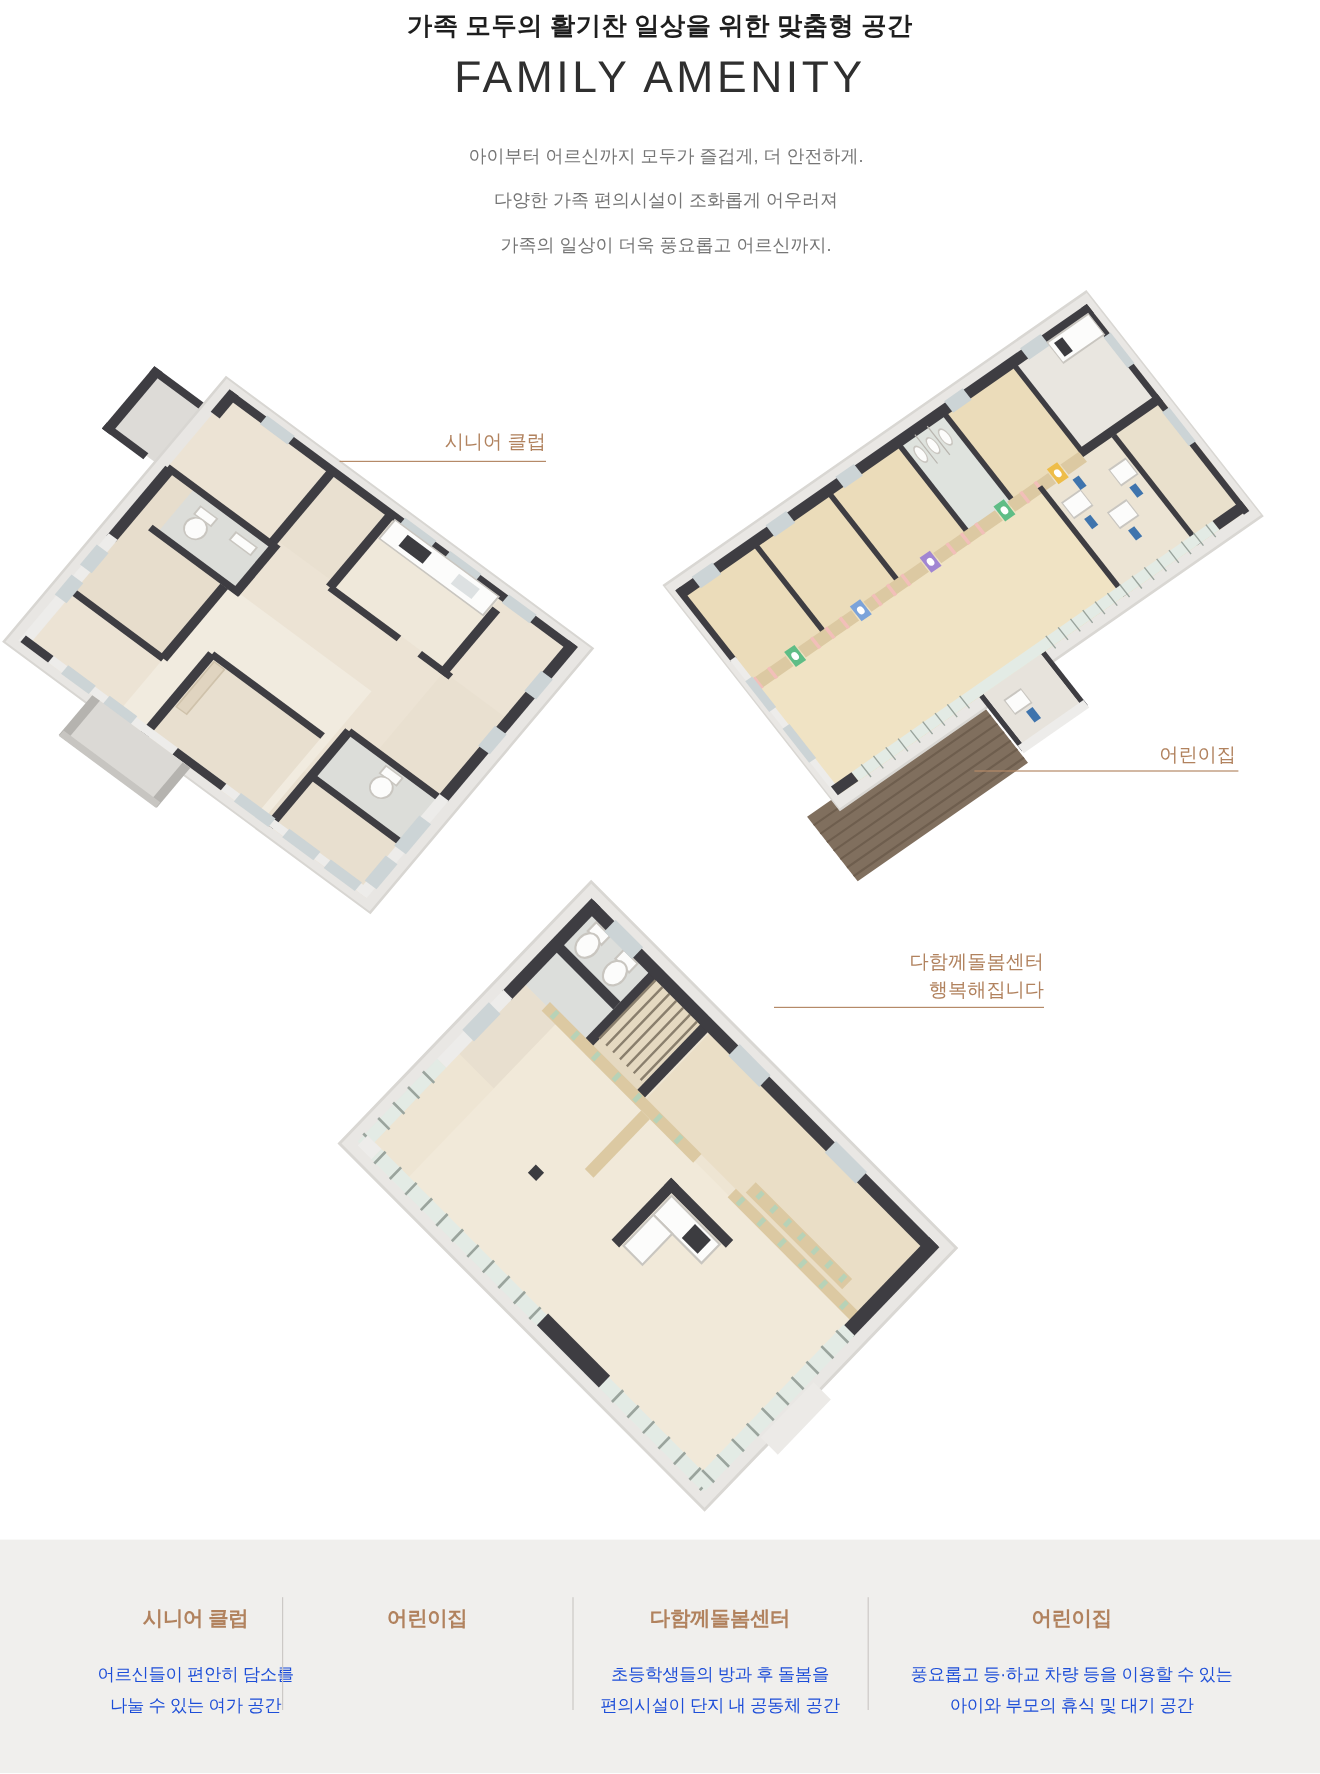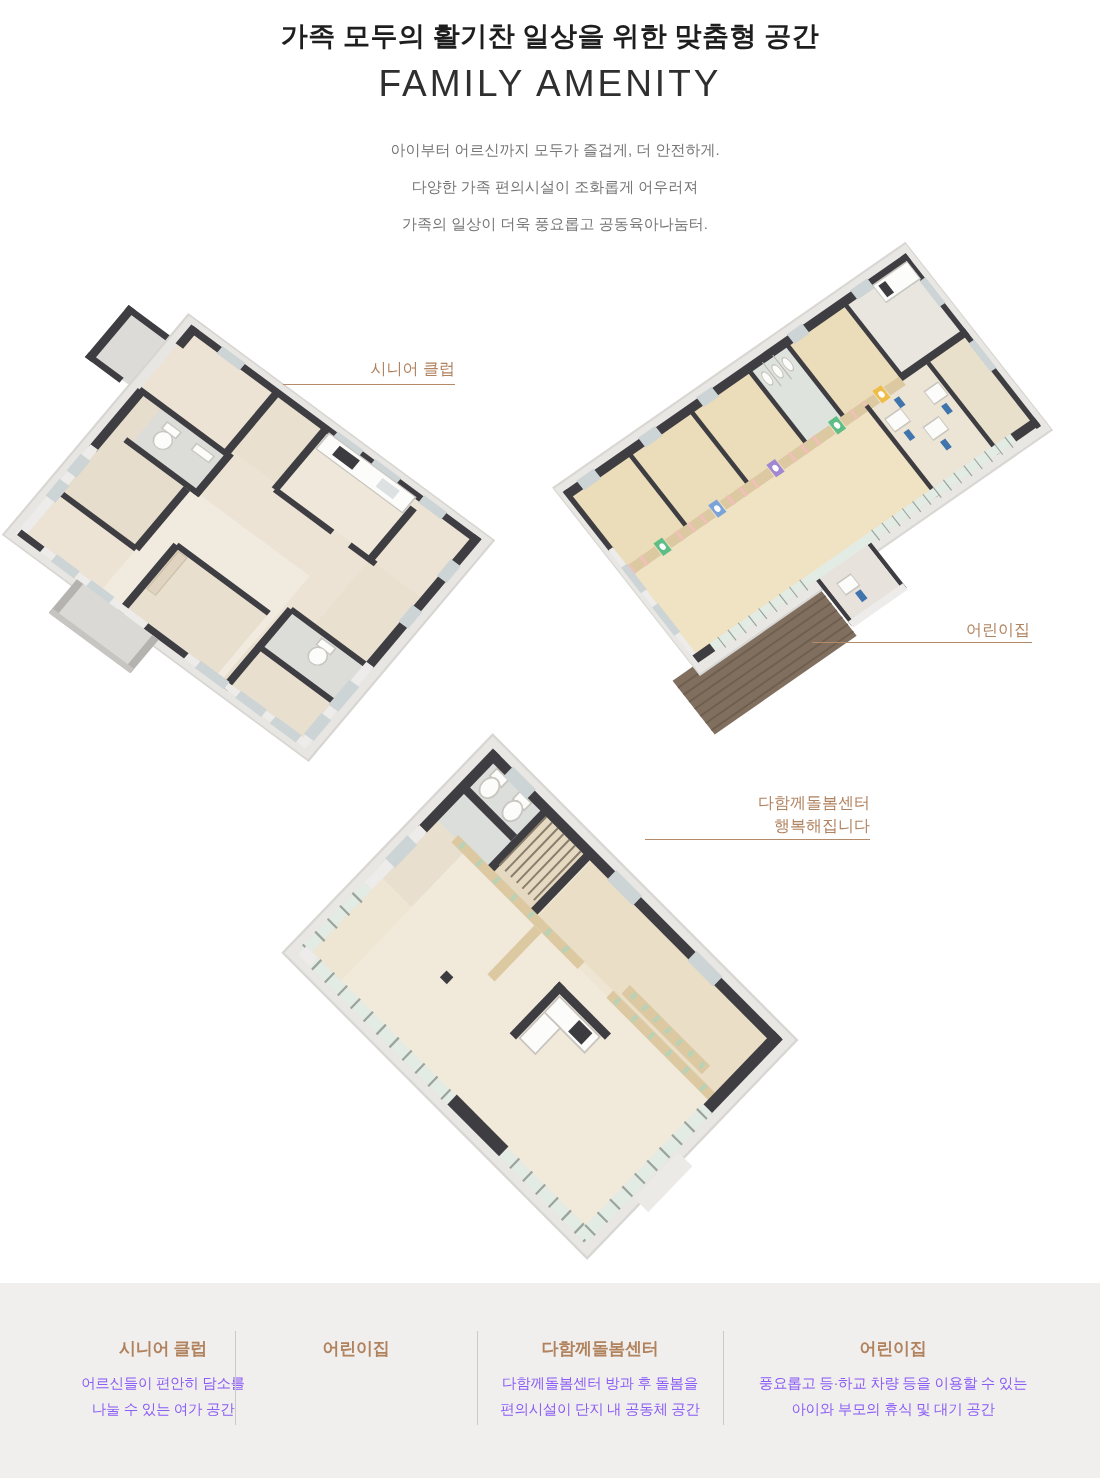--- a/index.html
+++ b/index.html
@@ -1,33 +1,33 @@
 <!DOCTYPE html>
 <html><head>
 <meta charset="utf-8">
 <style>
   html,body{margin:0;padding:0;background:#ffffff;}
   .page{position:relative;width:1100px;height:1478px;background:#ffffff;overflow:hidden;
         font-family:"Liberation Sans","DejaVu Sans",sans-serif;}
   
   .hdr{position:absolute;top:0;left:0;width:1100px;text-align:center;}
-  .eyebrow{margin-top:18px;font-family:"Liberation Serif","DejaVu Serif",serif;
-           font-size:27px;font-weight:700;color:#1e1e1e;letter-spacing:.5px;}
+  .eyebrow{margin-top:7px;font-family:"Liberation Serif","DejaVu Serif",serif;
+           font-size:21px;font-weight:700;color:#1e1e1e;letter-spacing:.5px;}
   .title{margin-top:9px;font-size:37px;font-weight:400;color:#2f2f2f;letter-spacing:3px;}
   .desc{margin-top:26px;font-size:15px;color:#757575;line-height:37px;padding-left:10px;}
   
   .plans{position:absolute;top:0;left:0;width:1100px;height:1290px;}
   .plans svg{position:absolute;top:0;left:0;}
   .callout{position:absolute;color:#b1825e;font-size:16px;line-height:23px;text-align:right;}
   .cline{position:absolute;height:1px;background:#b58a68;}
   
   .footer{position:absolute;top:1283px;left:0;width:1100px;height:195px;background:#f0efed;}
   .fcol{position:absolute;top:0;height:100%;text-align:center;}
   .fcol .ftitle{margin-top:56px;font-size:17px;font-weight:700;color:#b1825e;line-height:20px;letter-spacing:-.3px;}
-  .fcol .fdesc{margin-top:11px;font-size:14.5px;color:#8b5cf6;line-height:26px;letter-spacing:-.3px;}
+  .fcol .fdesc{margin-top:24px;font-size:14.5px;color:#1d4ed8;line-height:26px;letter-spacing:-.3px;}
   .fdiv{position:absolute;top:48px;width:1px;height:94px;background:#ccc9c6;}
   
   .c{fill:#3e3d42;}          
   .p{fill:#edecea;}          
   .w{fill:#ccd4d6;}          
   .wd{fill:#dcc9a2;}         
   .gl{fill:#e3ebe5;}         
   .mu{stroke:#9aa49d;stroke-width:.55;fill:none;}   
   .pl{stroke:#6e5e4e;stroke-width:.5;fill:none;}    
   .st{stroke:#b9b6b0;stroke-width:.5;fill:none;}    
@@ -42,21 +42,21 @@
 <body>
 
 <div class="page">
 
   <div class="hdr">
     <div class="eyebrow">가족 모두의 활기찬 일상을 위한 맞춤형 공간</div>
     <div class="title">FAMILY AMENITY</div>
     <div class="desc">
       <div>아이부터 어르신까지 모두가 즐겁게, 더 안전하게.</div>
       <div>다양한 가족 편의시설이 조화롭게 어우러져</div>
-      <div>가족의 일상이 더욱 풍요롭고 공동육아나눔터.</div>
+      <div>가족의 일상이 더욱 풍요롭고 어르신까지.</div>
     </div>
   </div>
 
   <div class="plans">
     <svg width="1100" height="1290" viewBox="0 0 1100 1290">
 
       <g transform="matrix(2.88 2.13 -1.75 2.08 192 327)">
 
         <polygon points="-16,9 1,9 1,31 -16,31" fill="#dddbd7"></polygon>
         <rect x="-17.5" y="7.4" width="19" height="2.4" class="c"></rect>
@@ -364,21 +364,21 @@
       </div>
     </div>
     <div class="fdiv" style="left:235px;"></div>
     <div class="fcol" style="left:235px;width:242px;">
       <div class="ftitle">어린이집</div>
     </div>
     <div class="fdiv" style="left:477px;"></div>
     <div class="fcol" style="left:477px;width:246px;">
       <div class="ftitle">다함께돌봄센터</div>
       <div class="fdesc">
-        <div>다함께돌봄센터 방과 후 돌봄을</div>
+        <div>초등학생들의 방과 후 돌봄을</div>
         <div>편의시설이 단지 내 공동체 공간</div>
       </div>
     </div>
     <div class="fdiv" style="left:723px;"></div>
     <div class="fcol" style="left:718px;width:350px;">
       <div class="ftitle">어린이집</div>
       <div class="fdesc">
         <div>풍요롭고 등·하교 차량 등을 이용할 수 있는</div>
         <div>아이와 부모의 휴식 및 대기 공간</div>
       </div>

